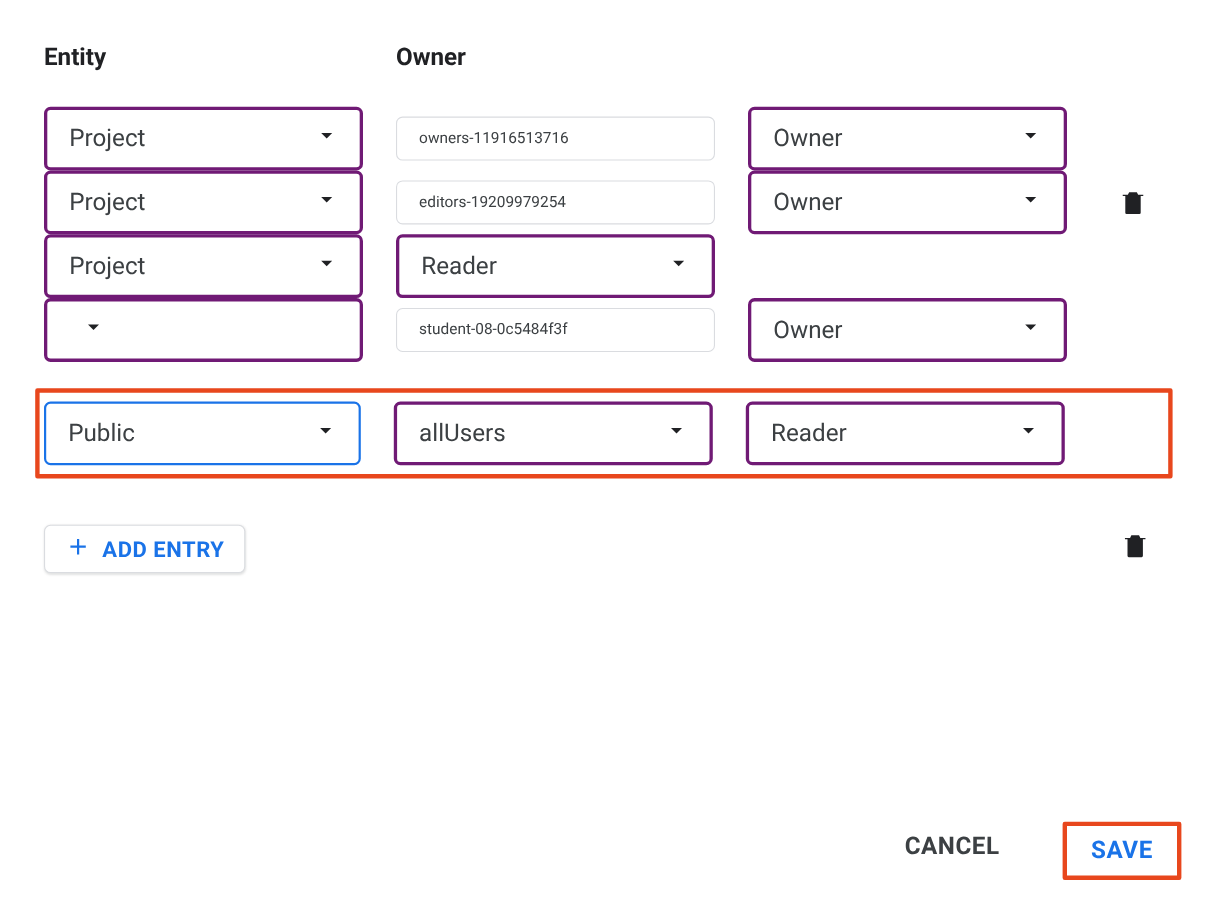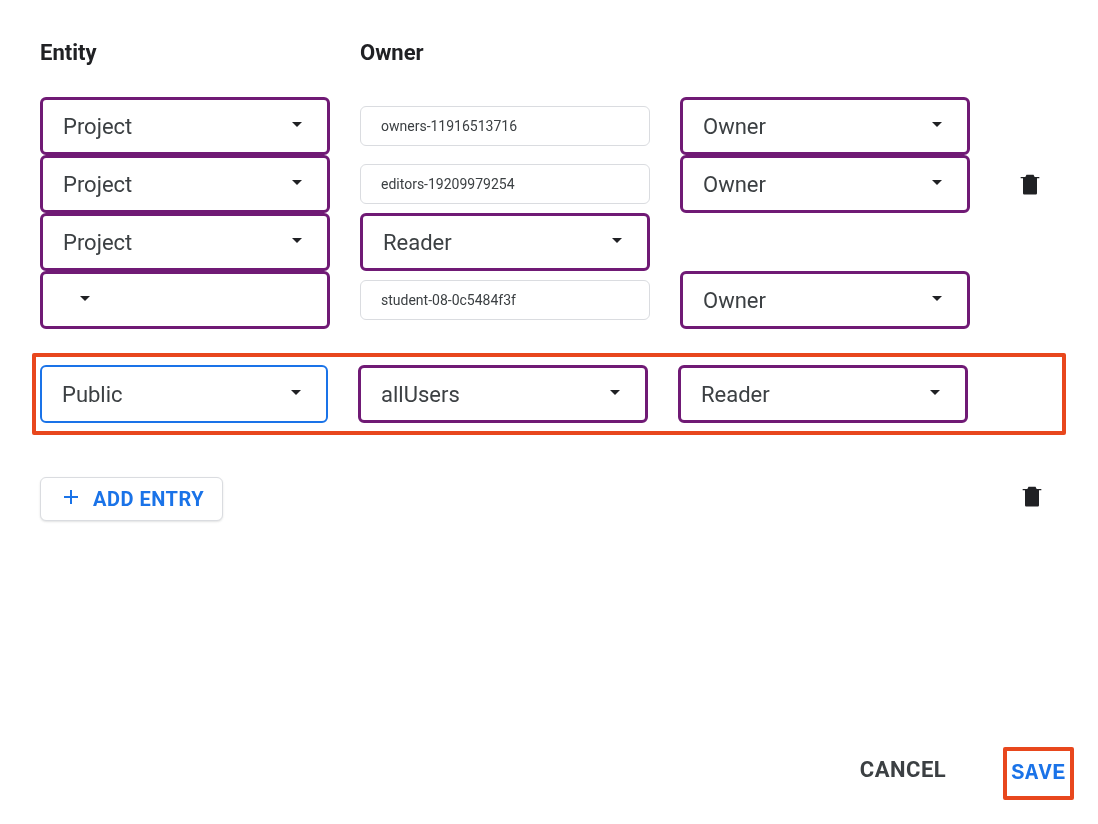--- a/index.html
+++ b/index.html
@@ -145,23 +145,22 @@
     .cancel-btn {
       font-size: 22px;
       font-weight: 700;
       color: #3c4043;
       letter-spacing: 0.5px;
       cursor: pointer;
       padding: 10px 6px;
     }
     .save-wrap {
       border: 4px solid #e8471d;
-      padding: 6px 2px;
+      padding: 6px 20px;
       border-radius: 2px;
-      font-family: Liberation Mono, monospace;
     }
     .save-btn {
       font-size: 22px;
       font-weight: 700;
       color: #1a73e8;
       letter-spacing: 0.5px;
       cursor: pointer;
       padding: 4px 2px;
     }
     .highlight-trash {

